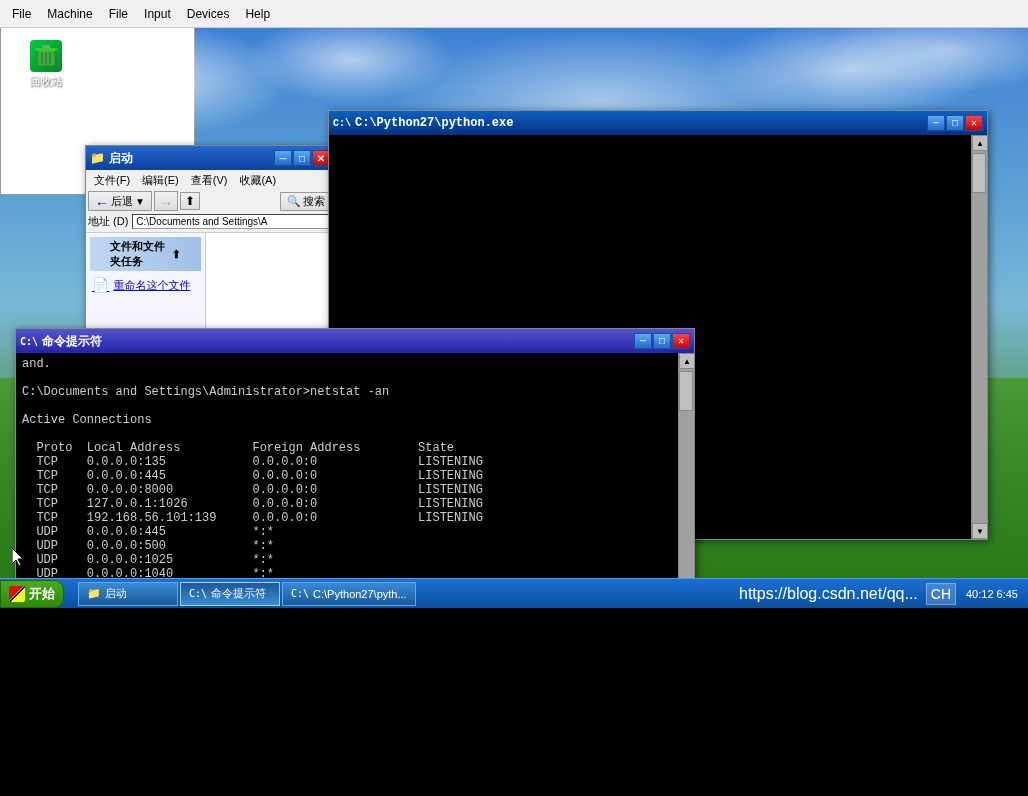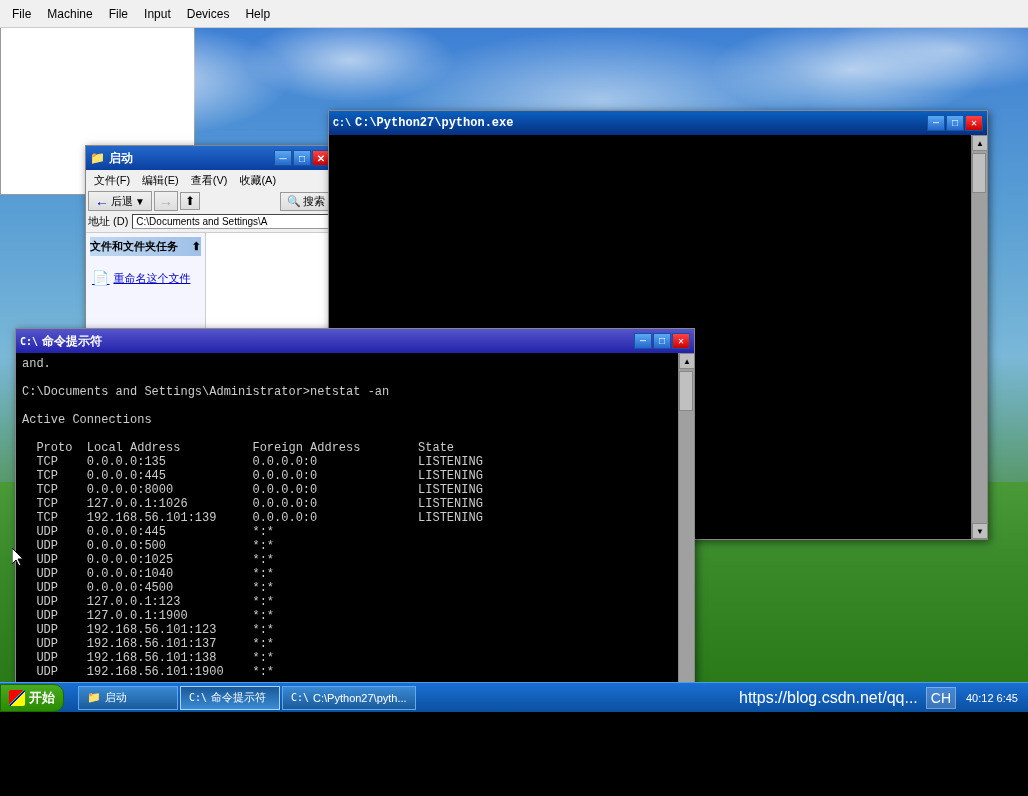--- a/index.html
+++ b/index.html
@@ -8,21 +8,21 @@
       height: 796px;
       overflow: hidden;
       font-family: 'Segoe UI', Tahoma, sans-serif;
       position: relative;
       background: #000;
     }
 
     
     #desktop {
       width: 1028px;
-      height: 712px;
+      height: 608px;
       position: relative;
       background: linear-gradient(180deg, #3a7bd5 0%, #5a9fd4 30%, #7ab8d8 50%, #4a8c3f 75%, #3a7a30 100%);
       overflow: hidden;
     }
 
     
     #desktop::before {
       content: '';
       position: absolute;
       top: 0; left: 0; right: 0; bottom: 0;
@@ -345,22 +345,22 @@
     .explorer-sidebar {
       width: 120px;
       background: #f5f5ff;
       border-right: 1px solid #ccc;
       padding: 4px;
       font-size: 11px;
     }
 
     .explorer-sidebar-section {
       background: linear-gradient(90deg, #c0d8f0 0%, #a0c0e8 100%);
-      padding: 2px 0;
-      margin-bottom: 12px;
+      padding: 2px 20px;
+      margin-bottom: 4px;
       display: flex;
       justify-content: space-between;
       align-items: center;
       font-size: 11px;
       font-weight: bold;
     }
 
     .explorer-sidebar-item {
       display: flex;
       align-items: center;
@@ -491,20 +491,33 @@
 
   <div id="vbox-menubar">
     <div class="vbox-menu-item">File</div>
     <div class="vbox-menu-item">Machine</div>
     <div class="vbox-menu-item">File</div>
     <div class="vbox-menu-item">Input</div>
     <div class="vbox-menu-item">Devices</div>
     <div class="vbox-menu-item">Help</div>
   </div>
 
+  <div class="desktop-icon" style="top: 36px; left: 14px;">
+    <div class="icon-img">
+      <svg width="24" height="28" viewBox="0 0 24 28">
+        <rect x="3" y="8" width="18" height="16" rx="1" fill="#44aa44" stroke="#228822" stroke-width="1"></rect>
+        <rect x="1" y="6" width="22" height="3" rx="1" fill="#33cc33"></rect>
+        <rect x="8" y="3" width="8" height="4" rx="1" fill="#55bb55"></rect>
+        <line x1="8" y1="11" x2="8" y2="22" stroke="#228822" stroke-width="1.5"></line>
+        <line x1="12" y1="11" x2="12" y2="22" stroke="#228822" stroke-width="1.5"></line>
+        <line x1="16" y1="11" x2="16" y2="22" stroke="#228822" stroke-width="1.5"></line>
+      </svg>
+    </div>
+    <div class="icon-label">回收站</div>
+  </div>
 
   <div class="window" id="explorer-window">
     <div class="window-titlebar">
       <span style="font-size:12px;">📁</span>
       <span class="window-title-text">启动</span>
       <div class="window-controls">
         <div class="window-control-btn">─</div>
         <div class="window-control-btn">□</div>
         <div class="window-control-btn close">✕</div>
       </div>

